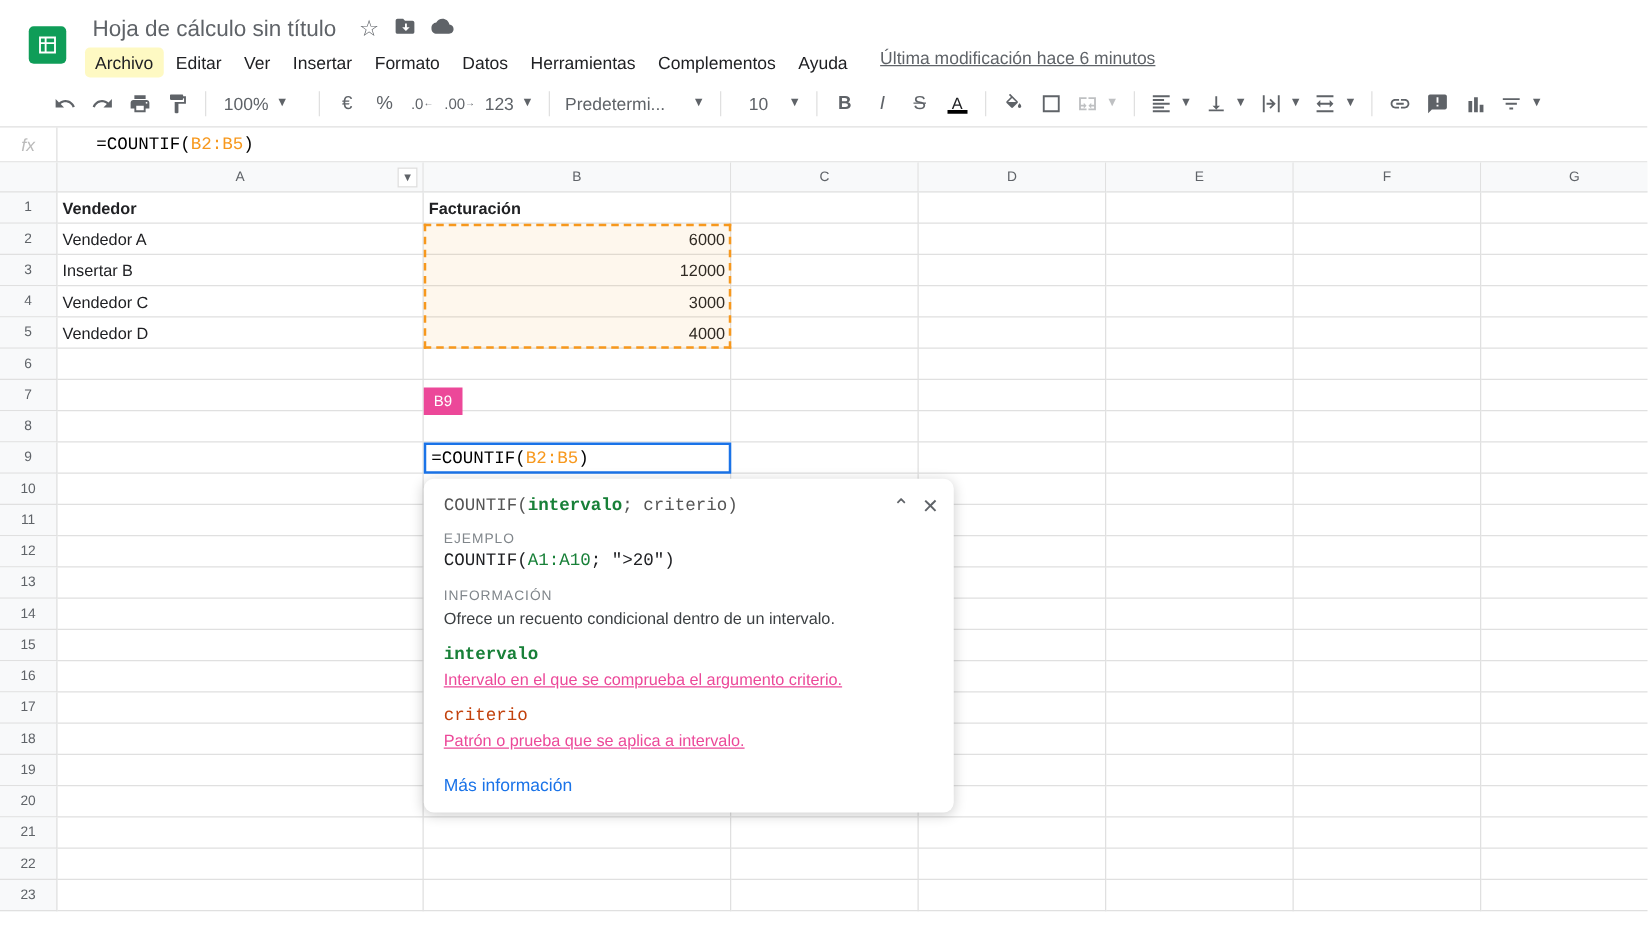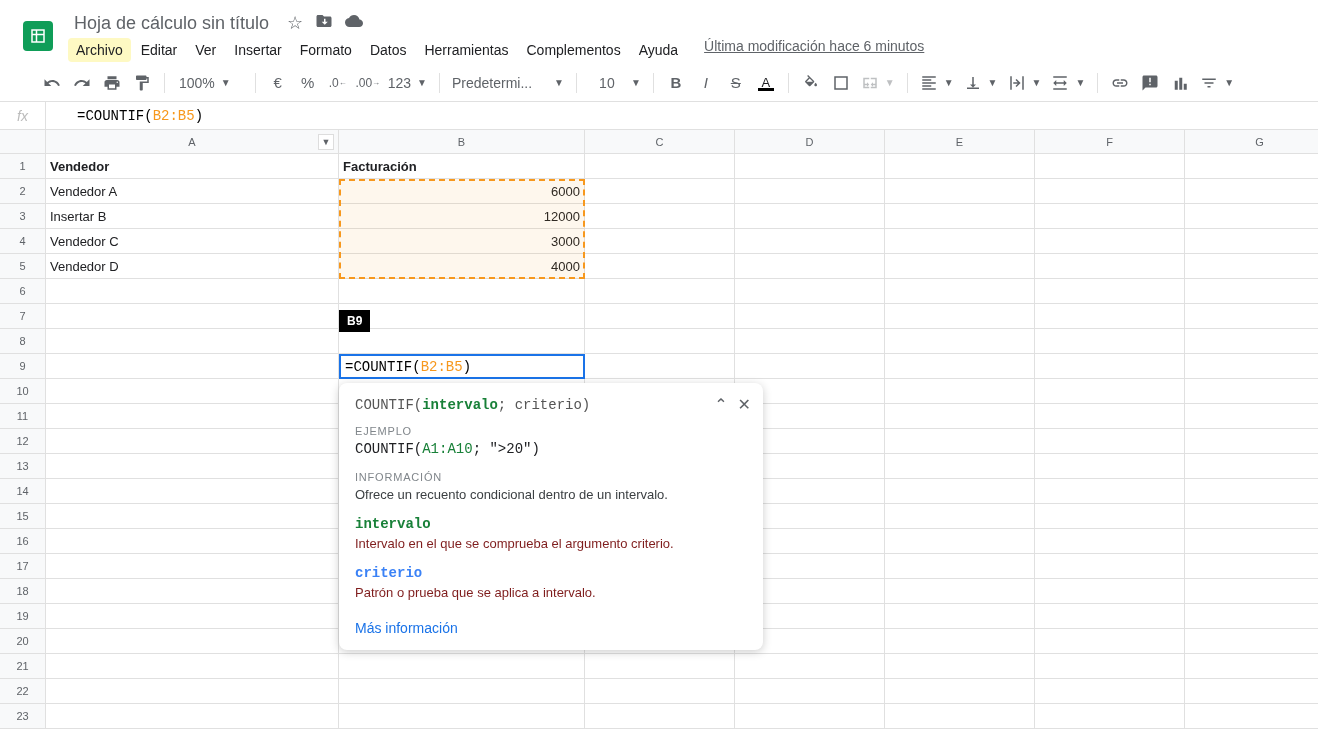--- a/index.html
+++ b/index.html
@@ -44,34 +44,34 @@
 .rowh { height: 25px; background: #f8f9fa; border-right: 1px solid #e0e0e0; border-bottom: 1px solid #e0e0e0; display: flex; align-items: center; justify-content: center; color: #5f6368; font-size: 11px; }
 .cells { position: absolute; top: 24px; left: 46px; }
 .cell-row { display: flex; height: 25px; }
 .cell { border-right: 1px solid #e0e0e0; border-bottom: 1px solid #e0e0e0; padding: 0 4px; display: flex; align-items: center; font-size: 13px; overflow: hidden; }
 .cell.wA { width: 293px; }
 .cell.wB { width: 246px; }
 .cell.wC,.cell.wD,.cell.wE,.cell.wF,.cell.wG { width: 150px; }
 .bold { font-weight: bold; }
 .num { justify-content: flex-end; }
 .marching { position: absolute; border: 2px dashed #F7981D; background: rgba(247,152,29,0.08); pointer-events: none; z-index: 4; }
-.active-cell-lbl { position: absolute; background: #000000; color: #fff; font-size: 12px; padding: 4px 8px; font-weight: 700; z-index: 6; }
+.active-cell-lbl { position: absolute; background: #ec4899; color: #fff; font-size: 12px; padding: 4px 8px; font-weight: 400; z-index: 6; }
 .active-cell { position: absolute; border: 2px solid #1a73e8; background: #fff; display: flex; align-items: center; padding: 0 4px; font-family: "Courier New", monospace; font-size: 14px; z-index: 5; }
 .helper { position: absolute; width: 424px; background: #fff; box-shadow: 0 2px 10px rgba(0,0,0,0.2); border-radius: 8px; padding: 14px 16px; z-index: 10; font-size: 13px; }
 .helper-sig { font-family: "Courier New", monospace; font-size: 14px; color: #555; margin-bottom: 12px; }
 .helper-sig .bold-green { color: #188038; font-weight: bold; }
 .helper-ctrl { position: absolute; top: 12px; right: 12px; display: flex; gap: 10px; color: #5f6368; }
 .helper-ctrl span { cursor: pointer; font-size: 16px; }
 .helper-label { color: #80868b; font-size: 11px; letter-spacing: 0.8px; margin-bottom: 4px; }
 .helper-ex { font-family: "Courier New", monospace; font-size: 14px; margin-bottom: 14px; }
 .helper-ex .green { color: #188038; }
 .helper-info { color: #3c4043; margin-bottom: 14px; }
 .helper-arg { font-family: "Courier New", monospace; font-size: 14px; color: #188038; font-weight: bold; margin-bottom: 4px; margin-top: 14px; }
-.helper-arg.gray { color: #3b82f6; font-weight: bold; }
-.helper-desc { color: #7f1d1d; margin-bottom: 4px; }
+.helper-arg.gray { color: #c2410c; font-weight: normal; }
+.helper-desc { color: #ec4899; margin-bottom: 4px; text-decoration: underline; }
 .helper-link { color: #1a73e8; font-size: 14px; margin-top: 16px; cursor: pointer; display: inline-block; }
 </style>
 </head>
 <body>
 
 <div class="header">
   <div class="logo">
     <div class="logo-inner">
         <svg viewBox="0 0 24 24">
           <path d="M3 3h18v18H3V3zm2 2v4h4V5H5zm6 0v4h8V5h-8zM5 11v8h4v-8H5zm6 0v8h8v-8h-8z"></path>

